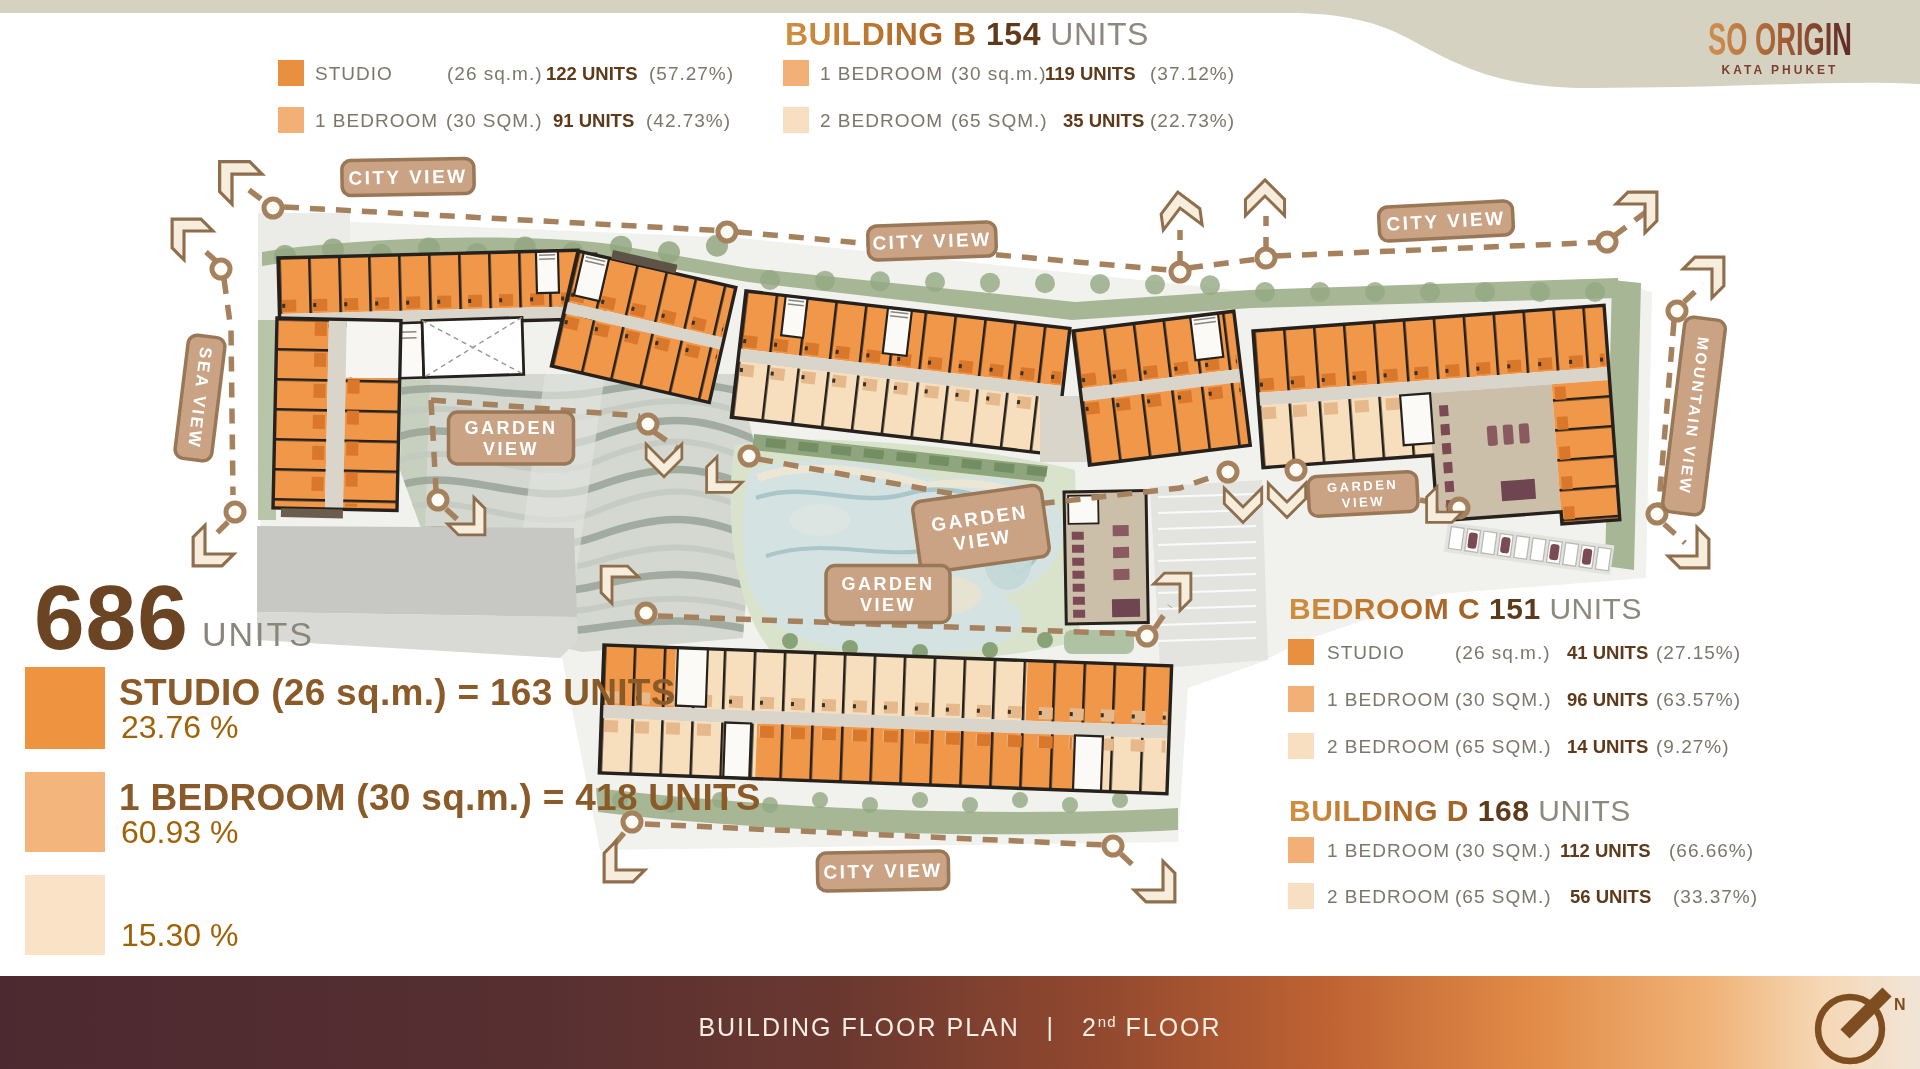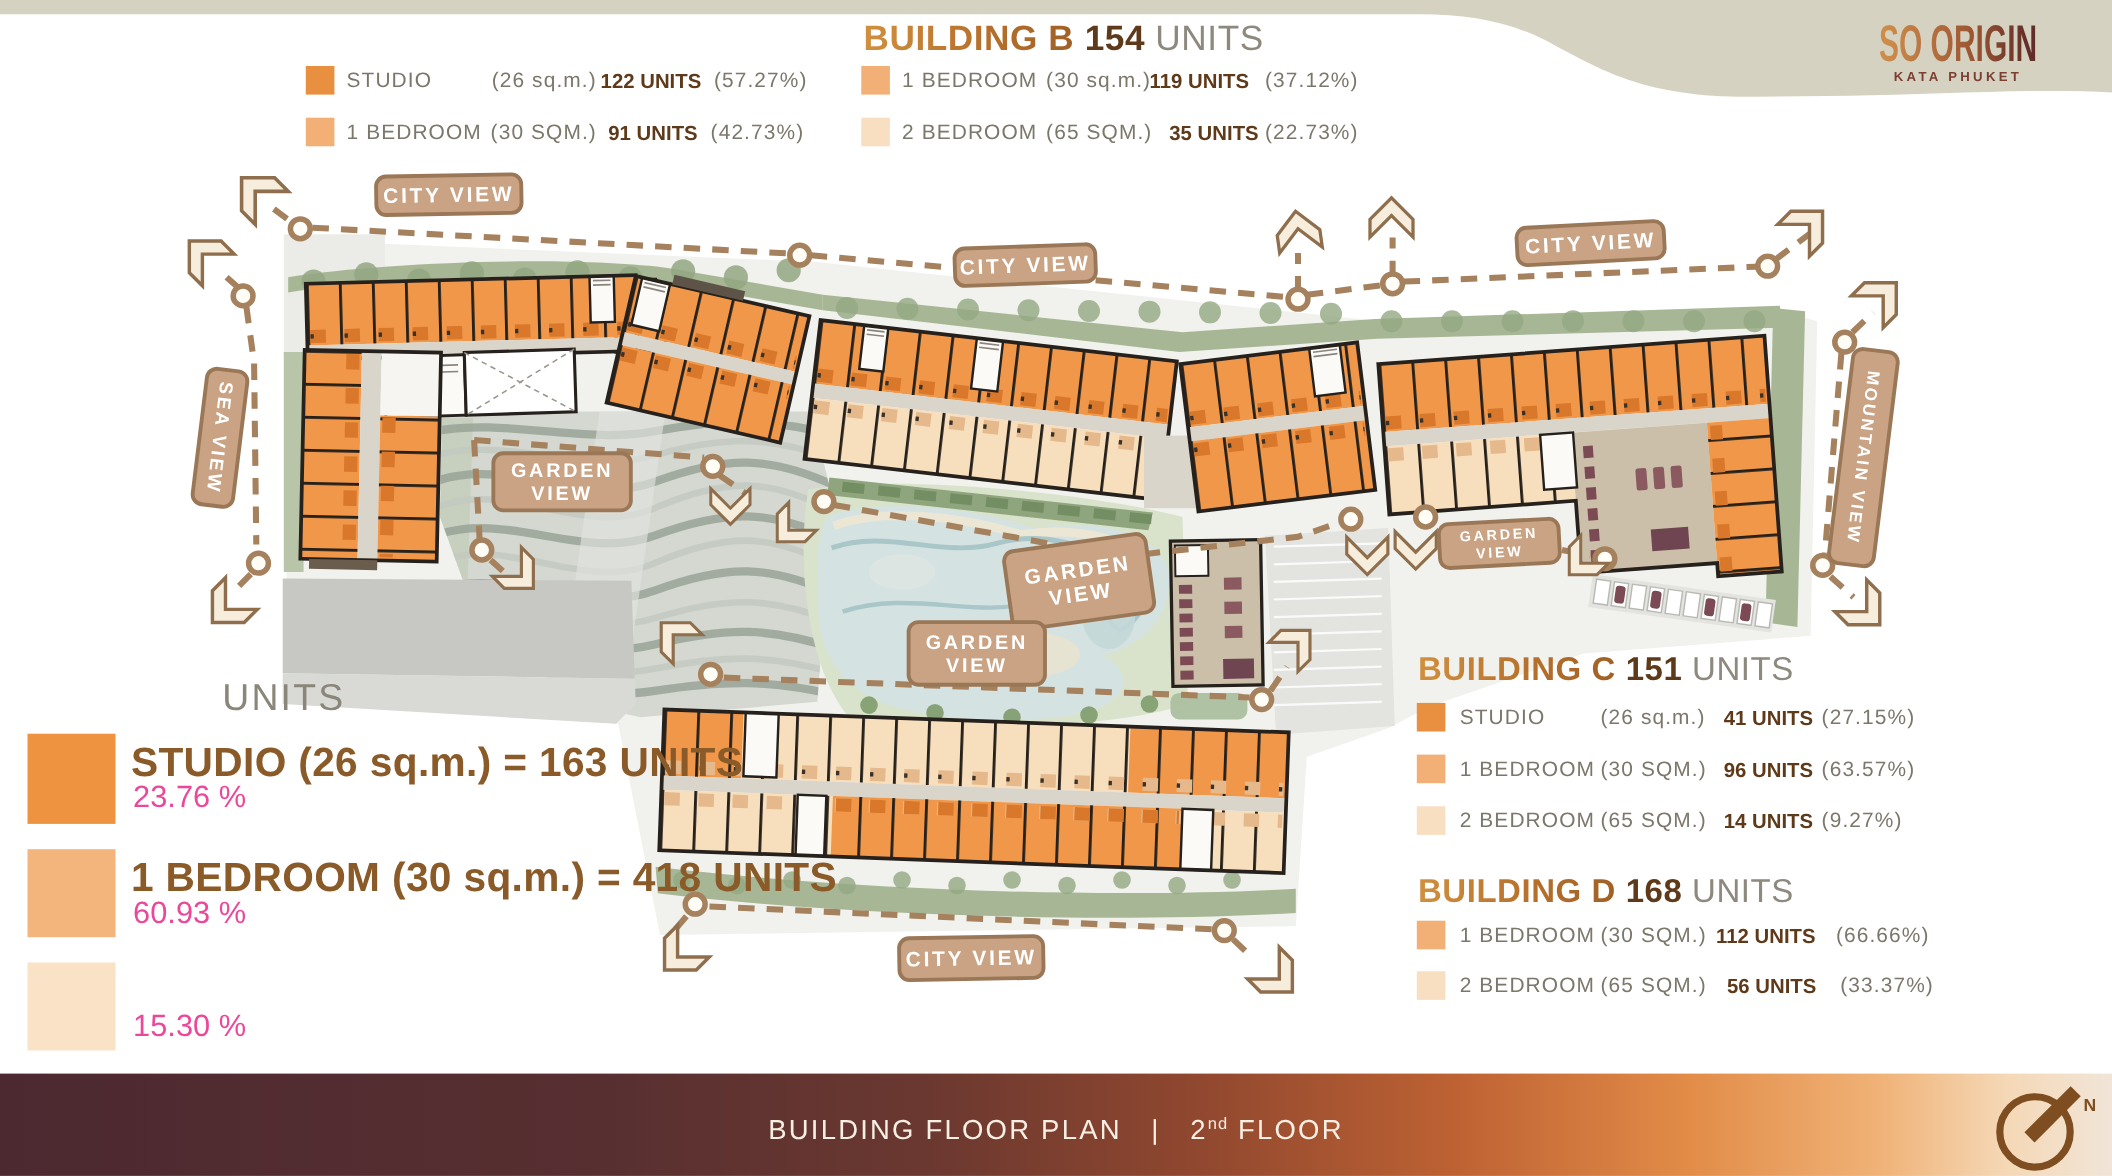--- a/index.html
+++ b/index.html
@@ -7,21 +7,21 @@
  svg{position:absolute;left:0;top:0}
  .hdr{position:absolute;font-weight:bold;font-size:32px;letter-spacing:0.5px;white-space:nowrap}
  .hdr .nm{background:linear-gradient(90deg,#D0903F,#B7712C 55%,#A06026);-webkit-background-clip:text;background-clip:text;color:transparent}
  .hdr .num{color:#5E3A1A}
  .hdr .un{color:#8D897E;font-weight:normal}
  .lrow{position:absolute;width:480px;height:27px;font-size:19px;color:#7C776B}
  .sq{position:absolute;left:0;top:0;width:26px;height:26px}
  .lt{position:absolute;top:3px;letter-spacing:1px;white-space:nowrap}
  .lb{position:absolute;top:3px;font-weight:bold;color:#5E3A1A;letter-spacing:0px;white-space:nowrap;font-size:18.5px}
  .bigleg{position:absolute;color:#8A5B28;font-weight:bold;font-size:37px;letter-spacing:0.3px;white-space:nowrap}
- .bigpct{position:absolute;color:#ec4899;font-size:28px}
+ .bigpct{position:absolute;color:#a16207;font-size:32px}
  .bigsq{position:absolute;width:80px;height:82px}
  .footer{position:absolute;left:0;top:976px;width:1920px;height:93px;
   background:linear-gradient(90deg,#4C2930 0%,#572F31 28%,#6B3830 44%,#91482F 57%,#BE6233 69%,#E28C48 80%,#F0B277 89%,#F5D8B6 95%,#F1E5D8 100%)}
  .ftext{position:absolute;left:50%;top:1013px;transform:translateX(-50%);color:#F7EFE3;font-size:25px;letter-spacing:2px;white-space:nowrap}
  .ftext sup{font-size:15px;letter-spacing:1px}
  .logo{position:absolute;left:1620px;top:11px;width:320px;text-align:center}
  .logo .l1{font-size:47px;font-weight:bold;letter-spacing:0px;display:inline-block;transform:scaleX(0.58);
    background:linear-gradient(90deg,#CE8C4A 5%,#A05A35 55%,#632E28 95%);-webkit-background-clip:text;background-clip:text;color:transparent}
  .logo .l2{font-size:12px;font-weight:bold;letter-spacing:3px;color:#7B3E30;margin-top:-3px}
 </style></head>
@@ -471,34 +471,35 @@
 <div class="lrow" style="left:783px;top:107px">
       <span class="sq" style="background:#F8DFC2"></span>
       <span class="lt" style="left:37px">2 BEDROOM</span>
       <span class="lt" style="left:168px">(65 SQM.)</span>
       <span class="lb" style="left:280px"><b>35 UNITS</b></span>
       <span class="lt" style="left:367px">(22.73%)</span>
     </div>
 
 <div class="logo"><div class="l1">SO ORIGIN</div><div class="l2">KATA PHUKET</div></div>
 
+<div style="position:absolute;left:34px;top:566px;font-size:91px;font-weight:bold;color:#6B4423;letter-spacing:1px">686</div>
 <div style="position:absolute;left:202px;top:615px;font-size:34px;color:#8B867A;letter-spacing:2px">UNITS</div>
 
 <div class="bigsq" style="left:25px;top:667px;background:#EE9440"></div>
 <div class="bigleg" style="left:119px;top:672px">STUDIO (26 sq.m.) = 163 UNITS</div>
 <div class="bigpct" style="left:121px;top:709px">23.76 %</div>
 
 <div class="bigsq" style="left:25px;top:772px;background:#F4B57D;height:80px"></div>
 <div class="bigleg" style="left:119px;top:777px">1 BEDROOM (30 sq.m.) = 418 UNITS</div>
 <div class="bigpct" style="left:121px;top:814px">60.93 %</div>
 
 <div class="bigsq" style="left:25px;top:875px;background:#F9E2C6;height:80px"></div>
 <div class="bigpct" style="left:121px;top:917px">15.30 %</div>
 
-<div class="hdr" style="left:1289px;top:592px;font-size:30px"><span class="nm">BUILDING C</span> <span class="num">151</span> <span class="un">UNITS</span></div>
+<div class="hdr" style="left:1289px;top:592px;font-size:30px"><span class="nm">BEDROOM C</span> <span class="num">151</span> <span class="un">UNITS</span></div>
 
 <div class="lrow" style="left:1288px;top:639px">
       <span class="sq" style="background:#E8903F"></span>
       <span class="lt" style="left:39px">STUDIO</span>
       <span class="lt" style="left:167px">(26 sq.m.)</span>
       <span class="lb" style="left:279px"><b>41 UNITS</b></span>
       <span class="lt" style="left:368px">(27.15%)</span>
     </div>
 
 <div class="lrow" style="left:1288px;top:686px">

